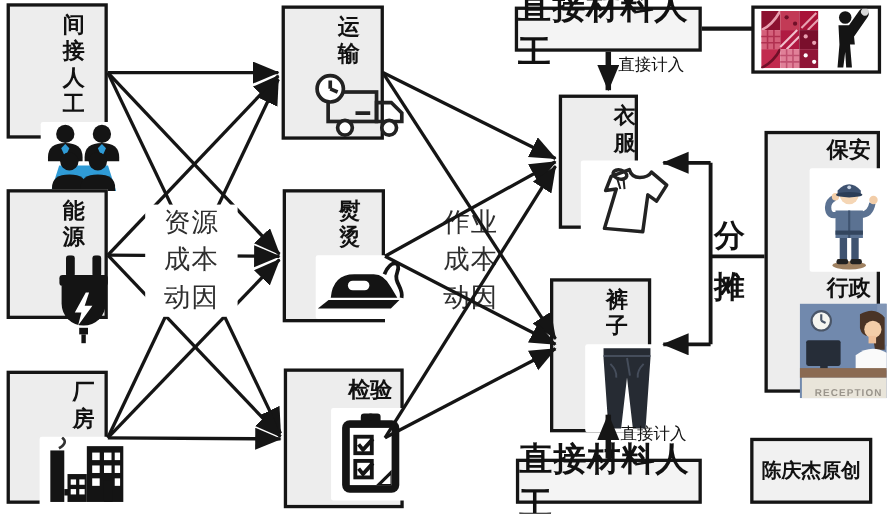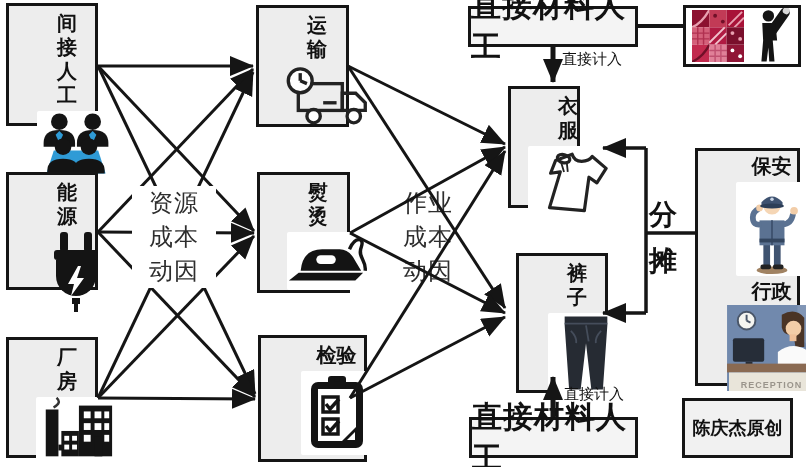--- a/index.html
+++ b/index.html
@@ -12,28 +12,28 @@
   .canvas{position:relative; width:806px; height:467px; background:#fff; overflow:hidden;}
   .arrows{position:absolute; left:0; top:0; z-index:5; pointer-events:none;}
   .box{position:absolute; background:var(--box-bg); border:3px solid var(--line);
        z-index:2; display:flex; flex-direction:column; align-items:center;padding-left:48px;}
   .box-title{font-weight:bold; color:#111; font-size:20px; line-height:1.2; margin-top:5px;}
   .icon-panel{display:flex; align-items:center; justify-content:center; margin-top:4px;}
   .icon-panel.white{background:var(--panel); border-radius:2px;}
   
   .r0{left:6px; top:3px; width:92px; height:123px;}
   .r1{left:6px; top:172px; width:92px; height:118px;}
-  .r2{left:6px; top:337px; width:92px; height:121px;}
+  .r2{left:6px; top:337px; width:92px; height:121px;text-align:center;}
   
   .a0{left:256px; top:5px; width:93px; height:122px;}
   .a1{left:257px; top:172px; width:93px; height:121px;}
   .a2{left:258px; top:335px; width:109px; height:127px;}
   
   .p0{left:508px; top:86px; width:72px; height:122px;}
-  .p1{left:516px; top:253px; width:92px; height:140px;}
+  .p1{left:500px; top:253px; width:92px; height:140px;}
   
   .direct{position:absolute; background:#f4f4f4; border:3px solid var(--line); z-index:2;
           display:flex; align-items:center; justify-content:center;
           font-weight:bold; font-size:30px; color:#111; letter-spacing:1px;}
   .direct-top{left:468px; top:6px; width:170px; height:41px;}
   .direct-bottom{left:469px; top:417px; width:169px; height:41px;}
   .materials-box{position:absolute; left:683px; top:5px; width:118px; height:62px;
           background:#fff; border:3px solid var(--line); z-index:2;
           display:flex; align-items:center; justify-content:space-evenly;}
   
@@ -42,21 +42,21 @@
   .driver-left{left:132px; top:186px; background:#fff; z-index:6;}
   .driver-right{left:386px; top:186px; z-index:3;}
   
   .arrow-label{position:absolute; font-size:15px; font-weight:normal; color:#111; z-index:6;}
   .arrow-label-top{left:562px; top:50px;}
   .arrow-label-bottom{left:564px; top:385px;}
   
   .allocation{position:absolute; left:649px; top:196px; z-index:6; display:flex;
           flex-direction:column; gap:8px; font-size:28px; font-weight:bold; color:#111;}
   
-  .support{left:695px; top:119px; width:105px; height:238px;margin-top:29px;}
+  .support{left:695px; top:119px; width:105px; height:238px;}
   .support .box-title{font-size:20px; margin-top:3px;}
   .reception-wrap{position:relative; margin-top:2px;}
   .reception-caption{position:absolute; left:0; bottom:5px; width:100%; text-align:center;
           font-size:9px; font-weight:bold; letter-spacing:1px; color:#9a958c;}
   
   .watermark{position:absolute; left:682px; top:398px; width:111px; height:60px;
           background:#f1f1f1; border:3px solid var(--line); z-index:2;
           display:flex; flex-direction:column; align-items:center; justify-content:center;
           font-size:18px; font-weight:bold; color:#111; line-height:1.35;}
 </style>

